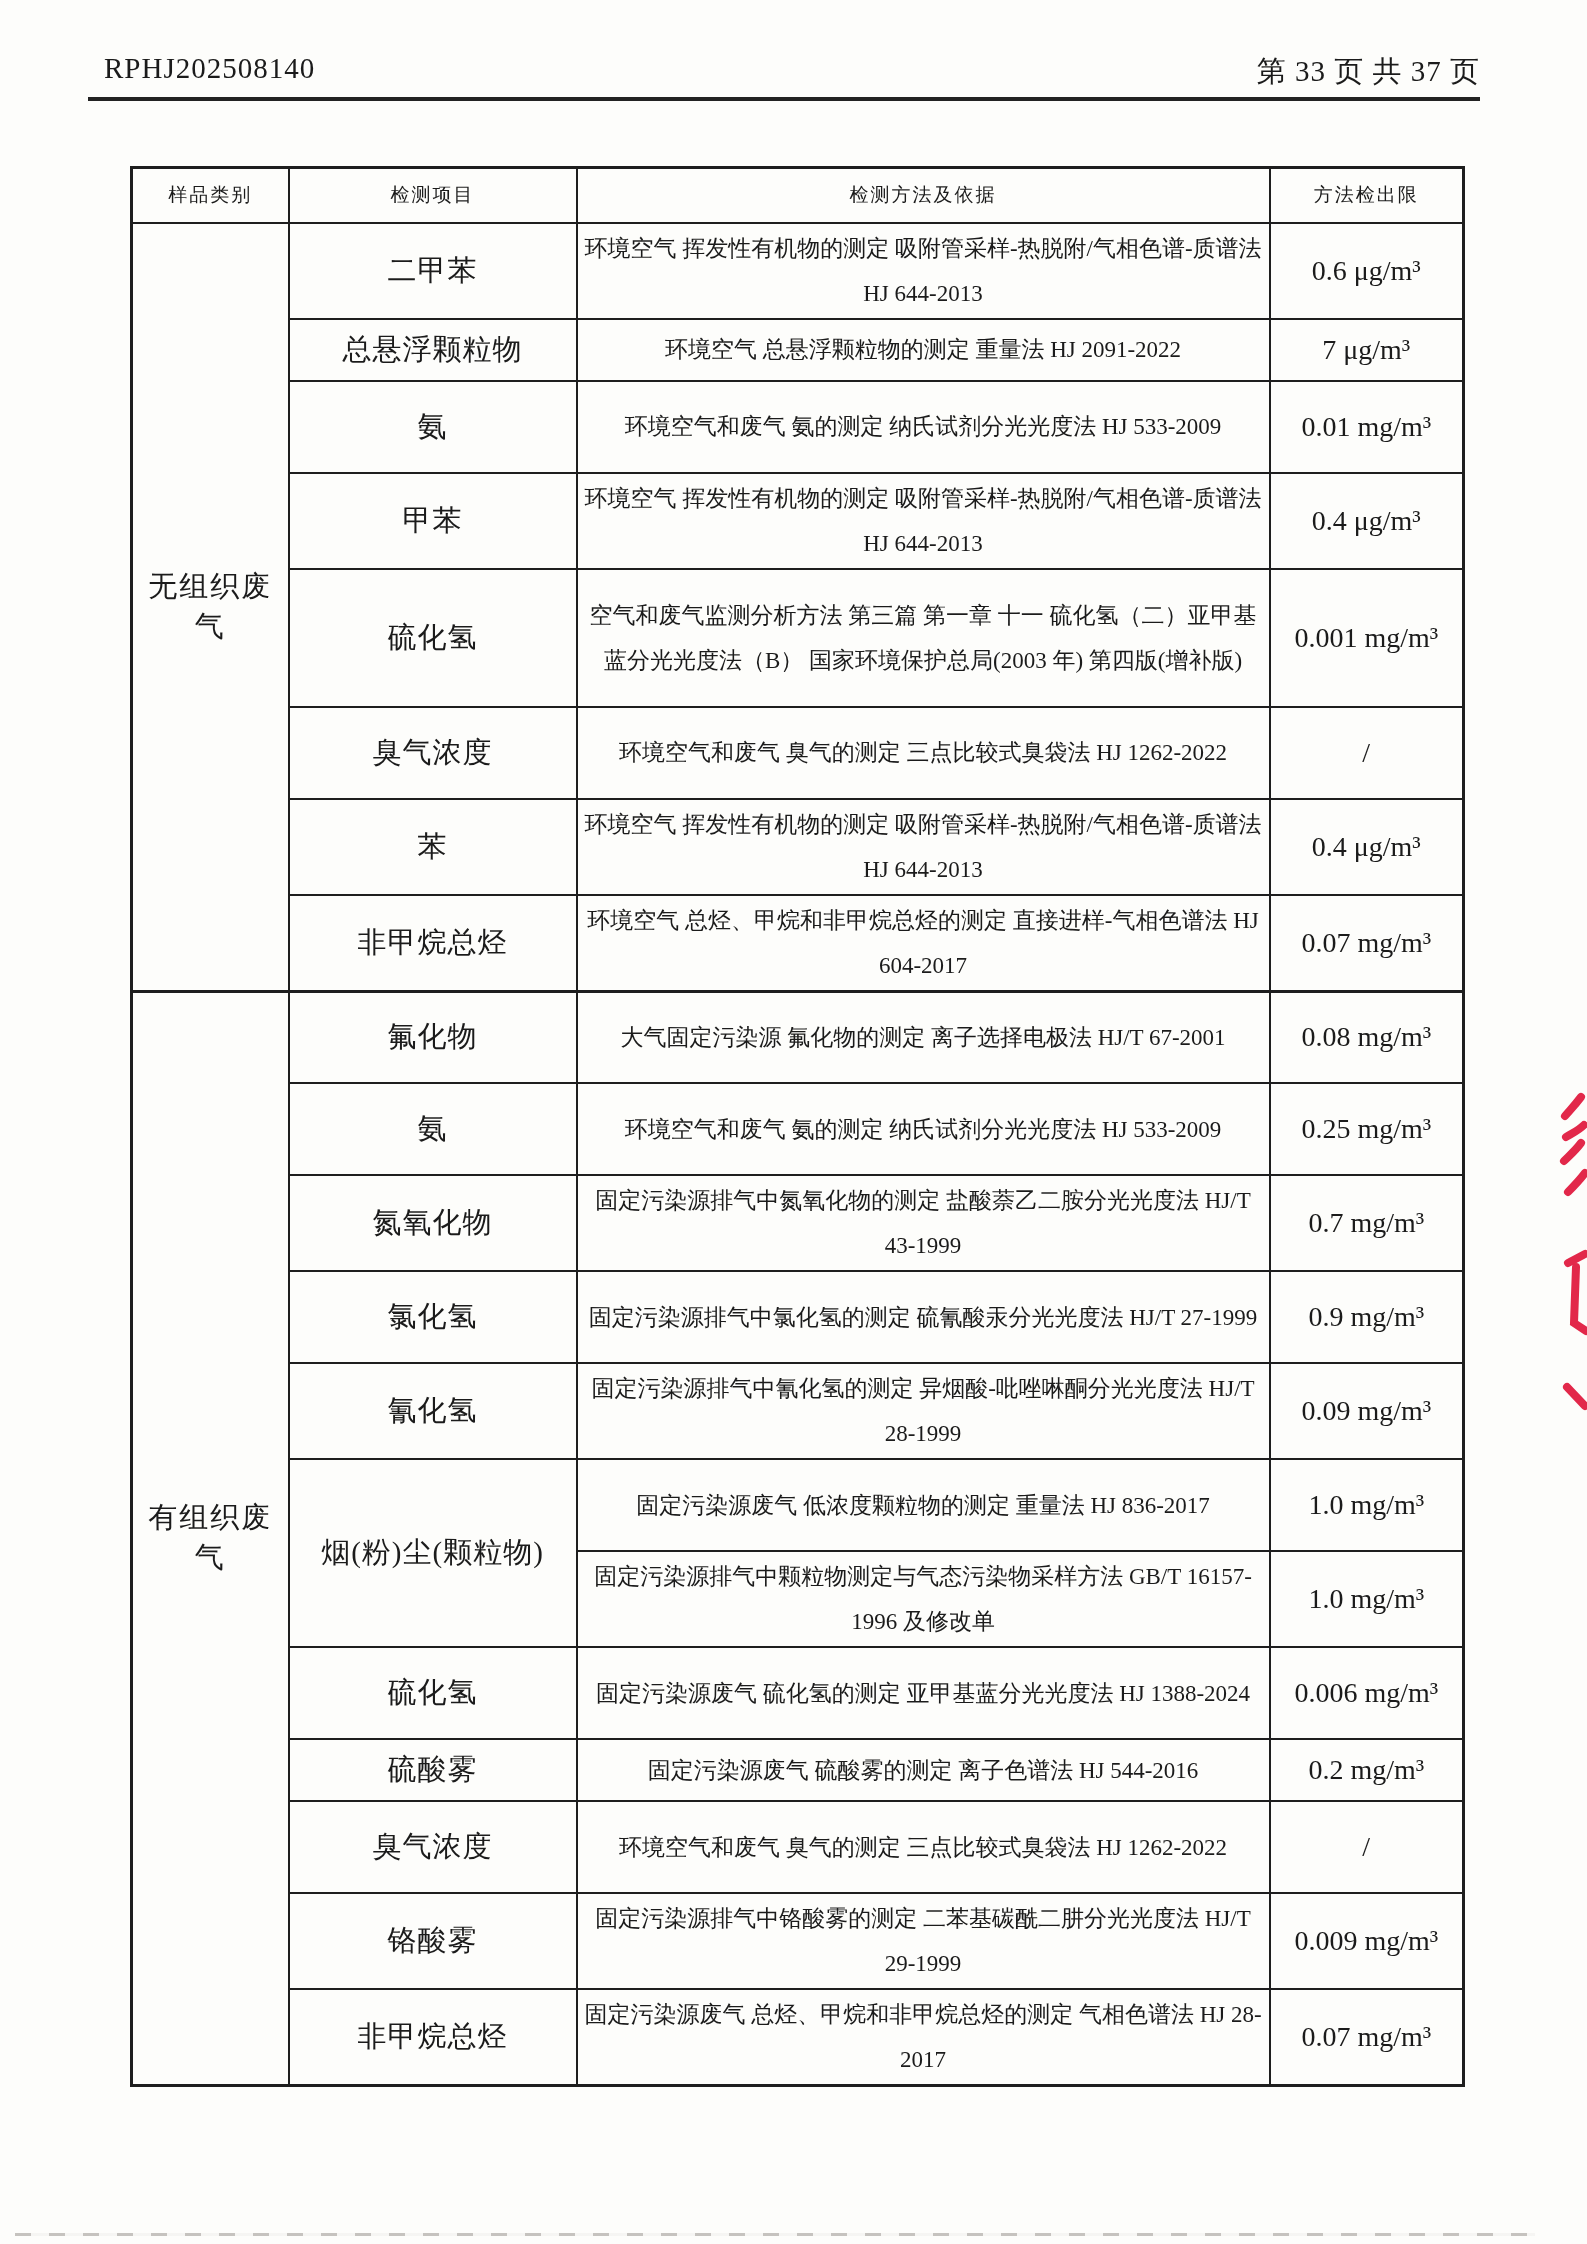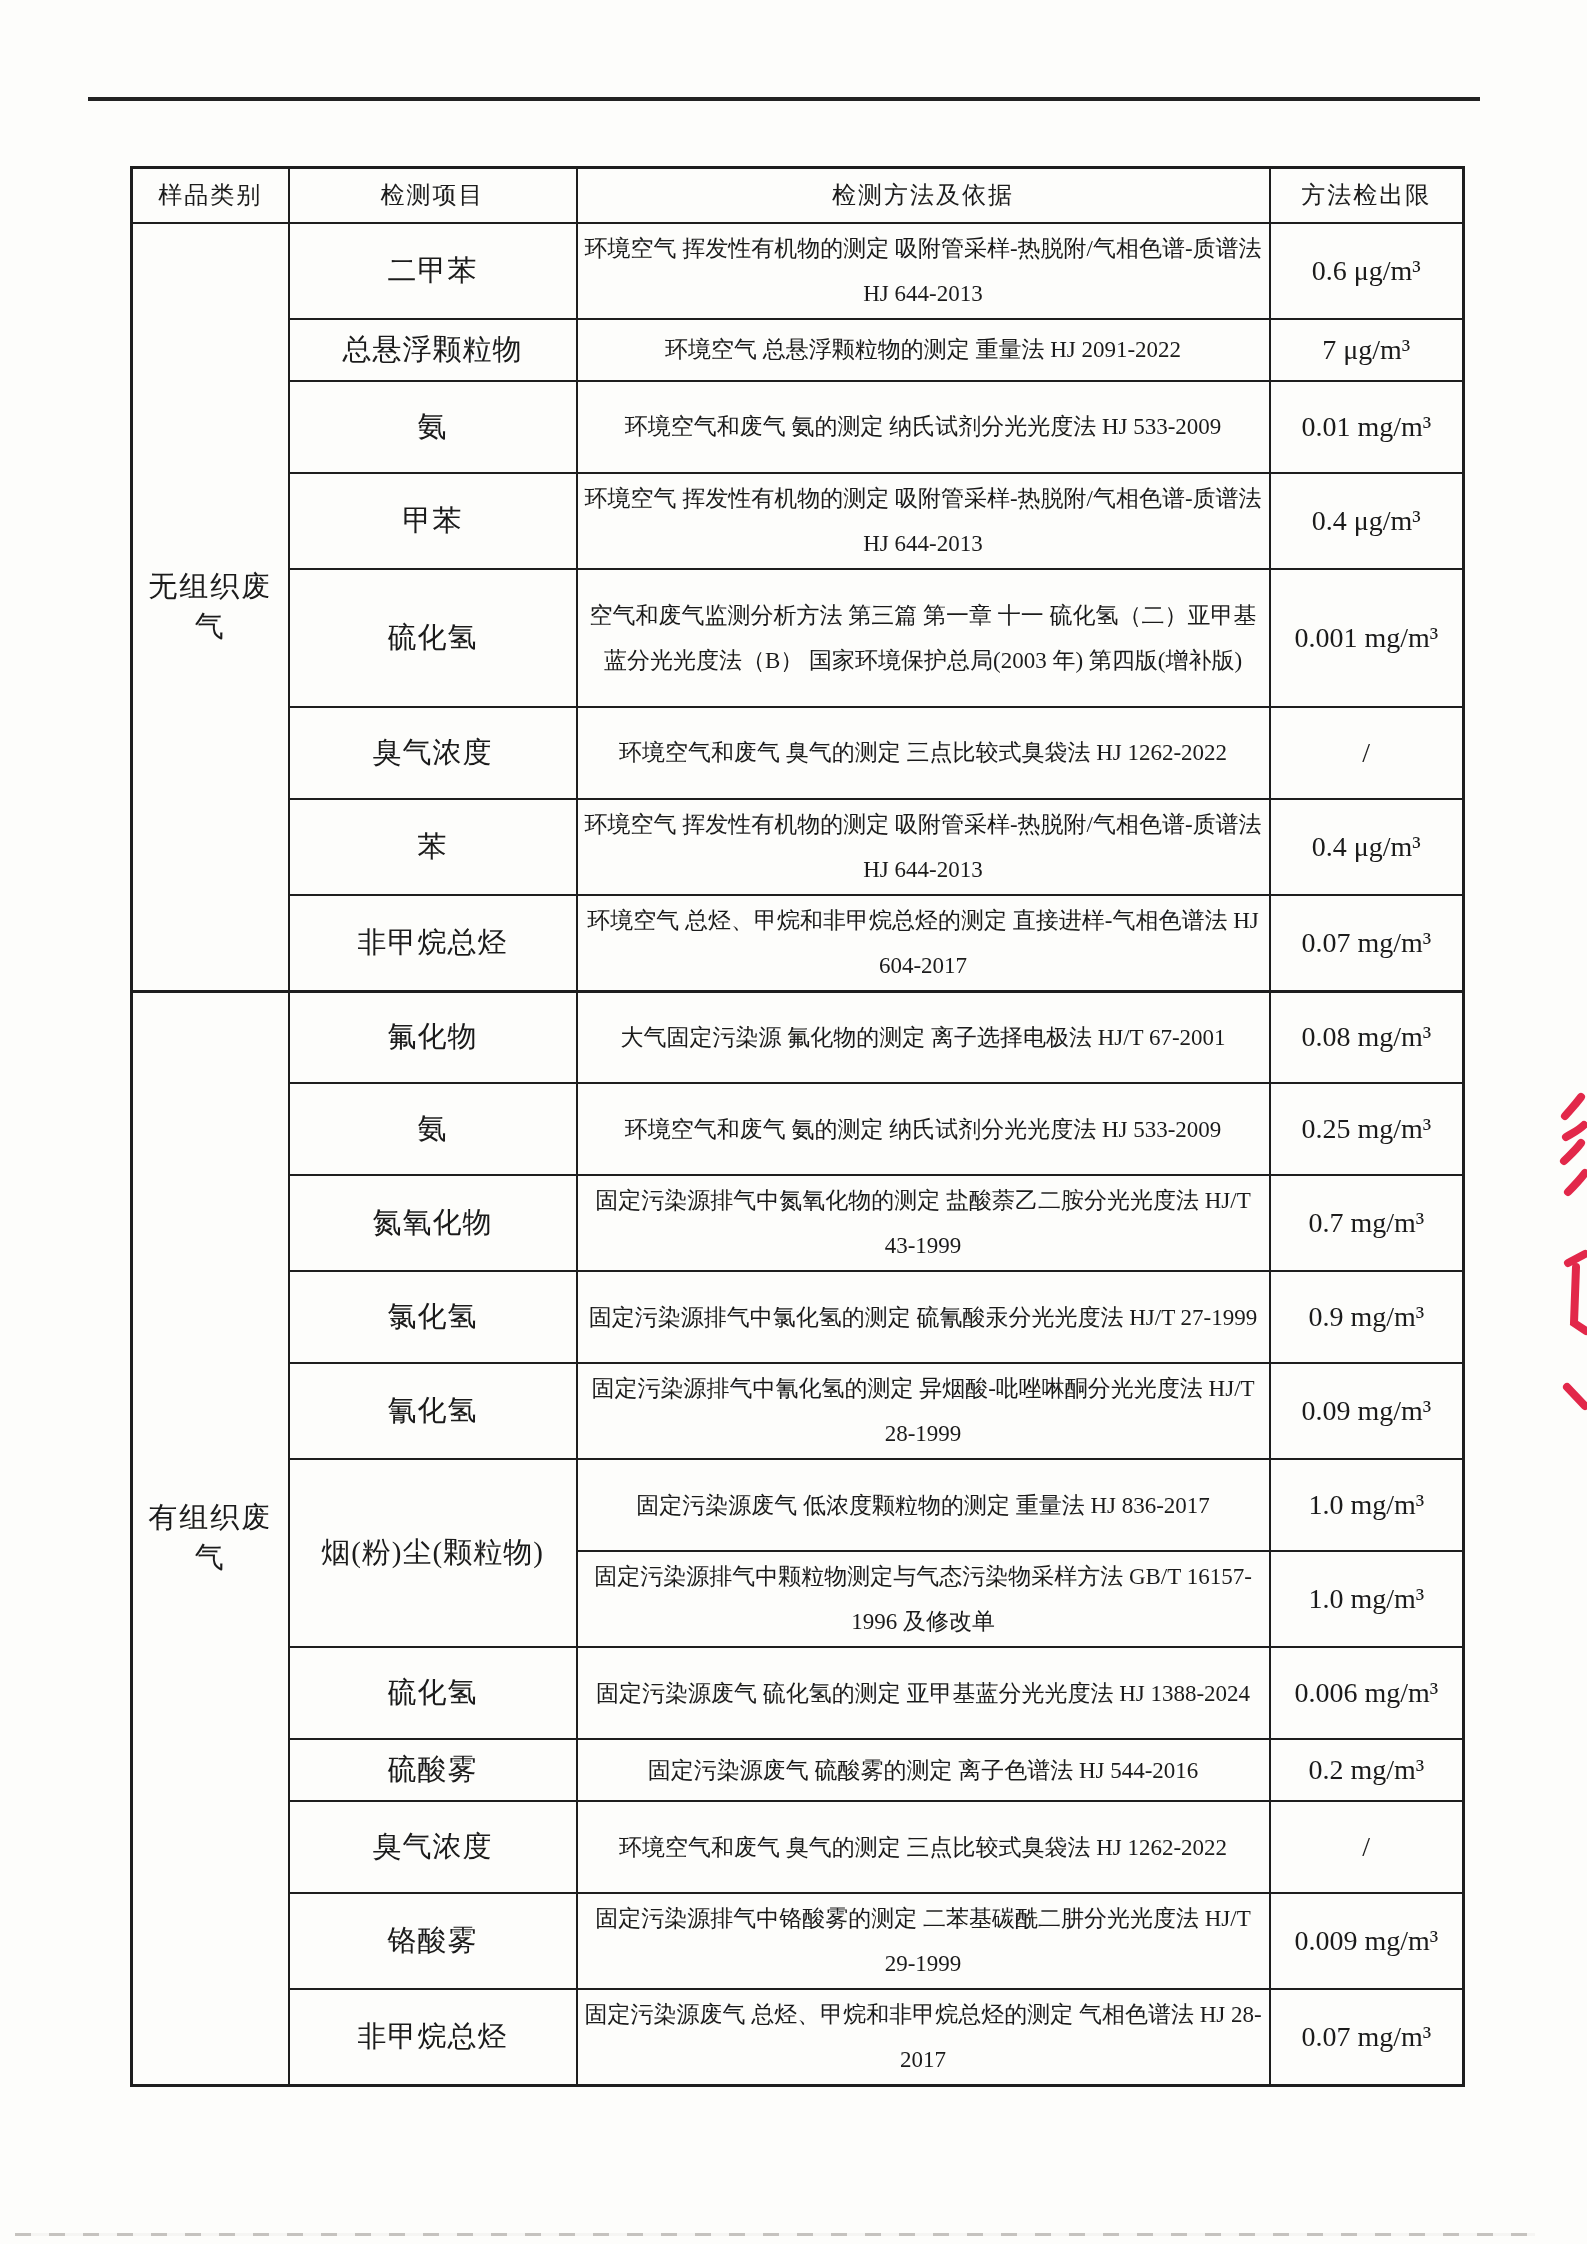--- a/index.html
+++ b/index.html
@@ -31,21 +31,21 @@
     border-collapse:collapse;table-layout:fixed;
     border:3px solid #1e1e1e;
   }
   table.det th,table.det td{
     border:2px solid #1e1e1e;
     text-align:center;vertical-align:middle;
     padding:2px 6px;
     overflow:hidden;
   }
   thead tr{height:55px;}
-  thead th{font-size:24px;font-weight:normal;letter-spacing:2px;border-bottom:3px solid #1e1e1e;}
+  thead th{font-size:19px;font-weight:normal;letter-spacing:2px;border-bottom:3px solid #1e1e1e;}
   tr.h1{height:62px;}
   tr.h2{height:92px;}
   tr.h3{height:138px;}
   tr.section-top td{border-top:3px solid #1e1e1e;}
   td.cat{font-size:29px;letter-spacing:2px;padding:0 2px;}
   td.item{font-size:29px;letter-spacing:1px;}
   td.method{font-size:23px;line-height:45px;padding:2px 8px;}
   td.limit{font-size:28px;}
 
   .stamp{position:absolute;right:0;top:1085px;width:46px;height:330px;}
@@ -54,20 +54,24 @@
     background:repeating-linear-gradient(90deg,
       rgba(130,124,118,0.45) 0px 16px,
       rgba(130,124,118,0.06) 16px 34px);
   }
 </style>
 </head>
 <body>
 
 <div class="page">
 
+  <div class="hdr">
+    <span>RPHJ202508140</span>
+    <span>第 33 页 共 37 页</span>
+  </div>
   <div class="rule"></div>
 
 
   <table class="det">
     <colgroup>
       <col style="width:157px">
         <col style="width:288px">
         <col style="width:693px">
         <col style="width:194px">
     </colgroup>

